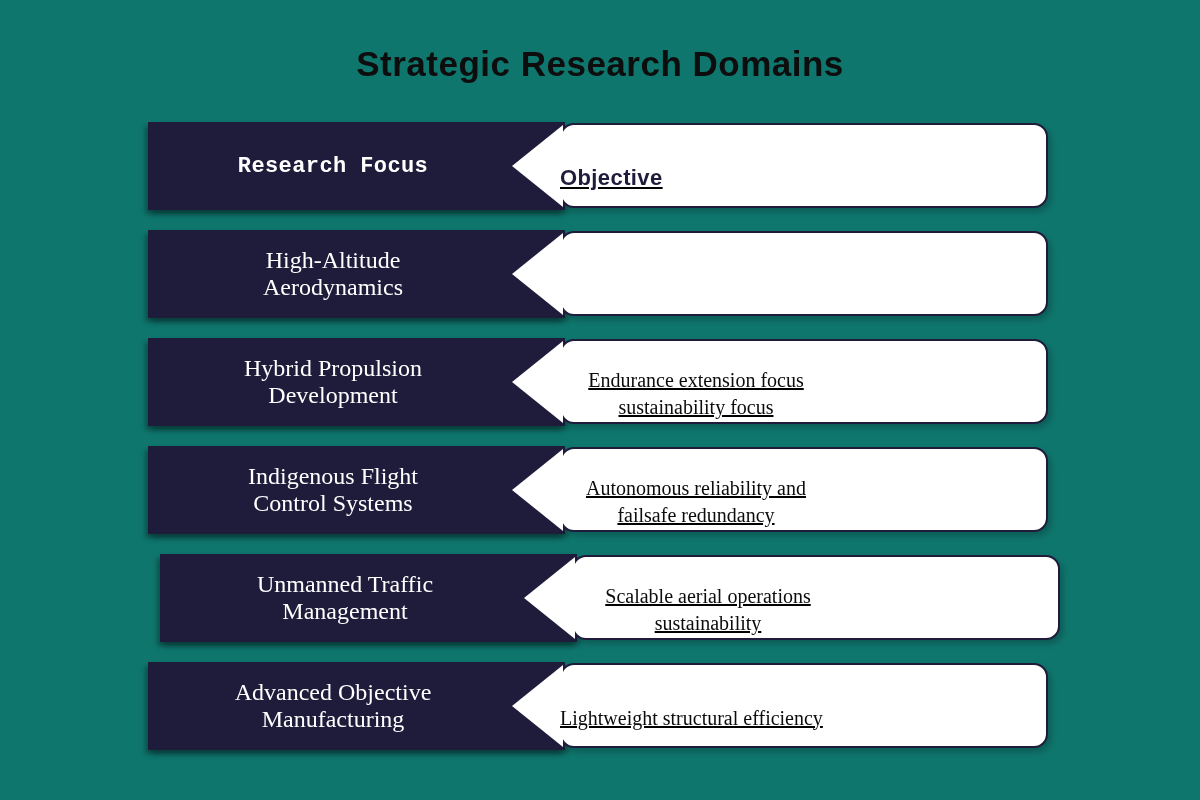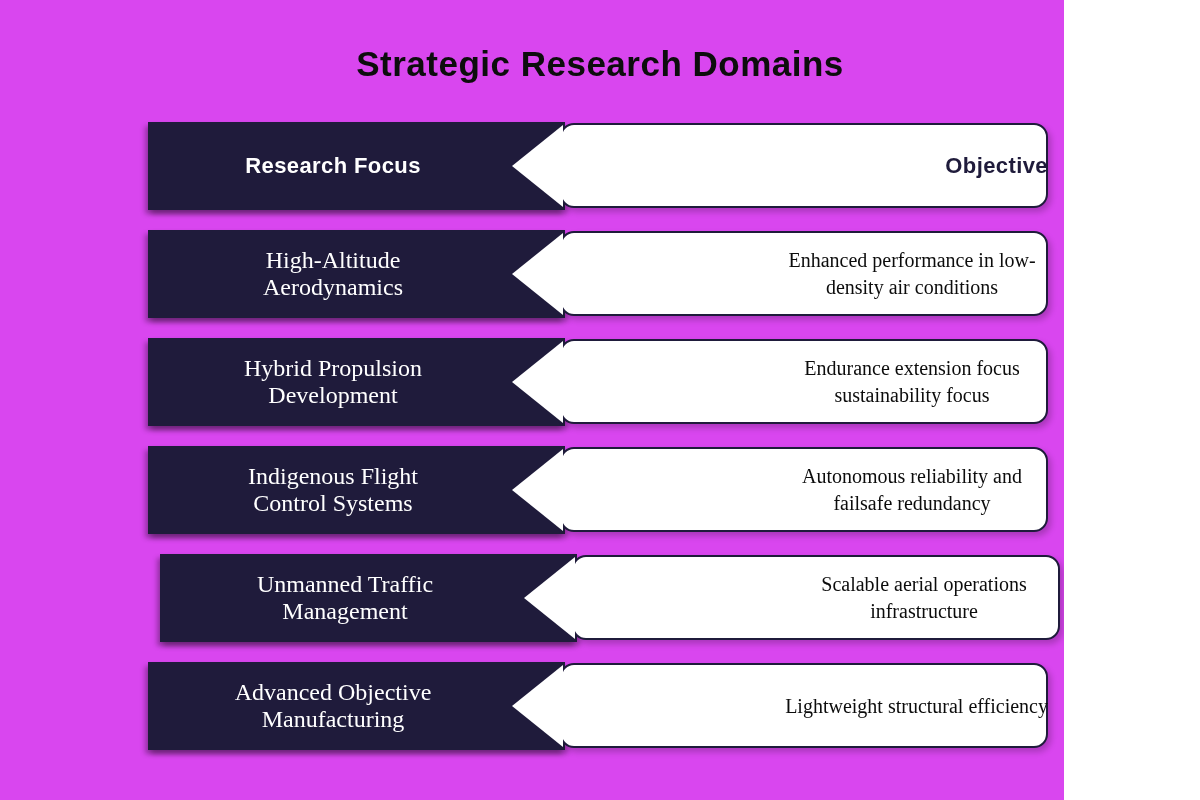--- a/index.html
+++ b/index.html
@@ -1,17 +1,17 @@
 <!DOCTYPE html>
 <html><head>
 <meta charset="utf-8">
 <style>
   html,body{margin:0;padding:0;background:#ffffff;}
   .canvas{
-    position:relative;width:1064px;height:800px;background:#d946ef;overflow:hidden;
+    position:relative;width:1200px;height:800px;background:#0f766e;overflow:hidden;
     font-family:"Liberation Sans",sans-serif;
   }
   .title{
     position:absolute;top:44px;left:0;width:1200px;text-align:center;
     font-size:35px;font-weight:700;letter-spacing:.5px;color:#0d0d0d;
     font-family:"Liberation Sans",sans-serif;
   }
   .row{position:absolute;left:148px;width:900px;height:88px;}
   .dark-bar{
     position:absolute;left:0;top:0;width:417px;height:88px;background:#1f1b3b;
@@ -25,28 +25,28 @@
   .notch{
     position:absolute;left:364px;top:3px;width:51px;height:82px;background:#ffffff;
     -webkit-clip-path:polygon(100% 0,0 50%,100% 100%);
     clip-path:polygon(100% 0,0 50%,100% 100%);
   }
   .focus-cell{
     position:absolute;left:10px;top:0;width:350px;height:88px;
     display:flex;align-items:center;justify-content:center;text-align:center;
   }
   .objective-cell{
-    position:absolute;left:412px;top:0;width:488px;height:88px;
-    display:flex;align-items:center;justify-content:flex-end;text-align:center;
+    position:absolute;left:412px;top:12px;width:488px;height:88px;
+    display:flex;align-items:center;justify-content:flex-start;text-align:center;text-decoration:underline;
   }
   .focus-cell .txt{max-width:205px;}
   .objective-cell .txt{max-width:272px;}
   
   .row.header .focus-cell .txt{
-    font-family:Liberation Sans, sans-serif;font-weight:700;font-size:22px;
+    font-family:Liberation Mono, monospace;font-weight:700;font-size:22px;
     letter-spacing:.4px;color:#ffffff;max-width:320px;
   }
   .row.header .objective-cell .txt{
     font-family:"Liberation Sans",sans-serif;font-weight:700;font-size:22px;
     letter-spacing:.4px;color:#1f1b3b;max-width:320px;
   }
   
   .row.body .focus-cell .txt{
     font-family:"Liberation Serif",serif;font-size:24px;line-height:27px;color:#ffffff;
   }
@@ -74,23 +74,20 @@
     </div>
   </div>
 
   <div class="row body r1">
     <div class="dark-bar"></div>
     <div class="white-box"></div>
     <div class="notch"></div>
     <div class="focus-cell">
       <div class="txt">High-Altitude Aerodynamics</div>
     </div>
-    <div class="objective-cell">
-      <div class="txt">Enhanced performance in low-density air conditions</div>
-    </div>
   </div>
 
   <div class="row body r2">
     <div class="dark-bar"></div>
     <div class="white-box"></div>
     <div class="notch"></div>
     <div class="focus-cell">
       <div class="txt">Hybrid Propulsion Development</div>
     </div>
     <div class="objective-cell">
@@ -111,21 +108,21 @@
   </div>
 
   <div class="row body r4">
     <div class="dark-bar"></div>
     <div class="white-box"></div>
     <div class="notch"></div>
     <div class="focus-cell">
       <div class="txt">Unmanned Traffic Management</div>
     </div>
     <div class="objective-cell">
-      <div class="txt">Scalable aerial operations infrastructure</div>
+      <div class="txt">Scalable aerial operations sustainability</div>
     </div>
   </div>
 
   <div class="row body r5">
     <div class="dark-bar"></div>
     <div class="white-box"></div>
     <div class="notch"></div>
     <div class="focus-cell">
       <div class="txt">Advanced Objective Manufacturing</div>
     </div>

